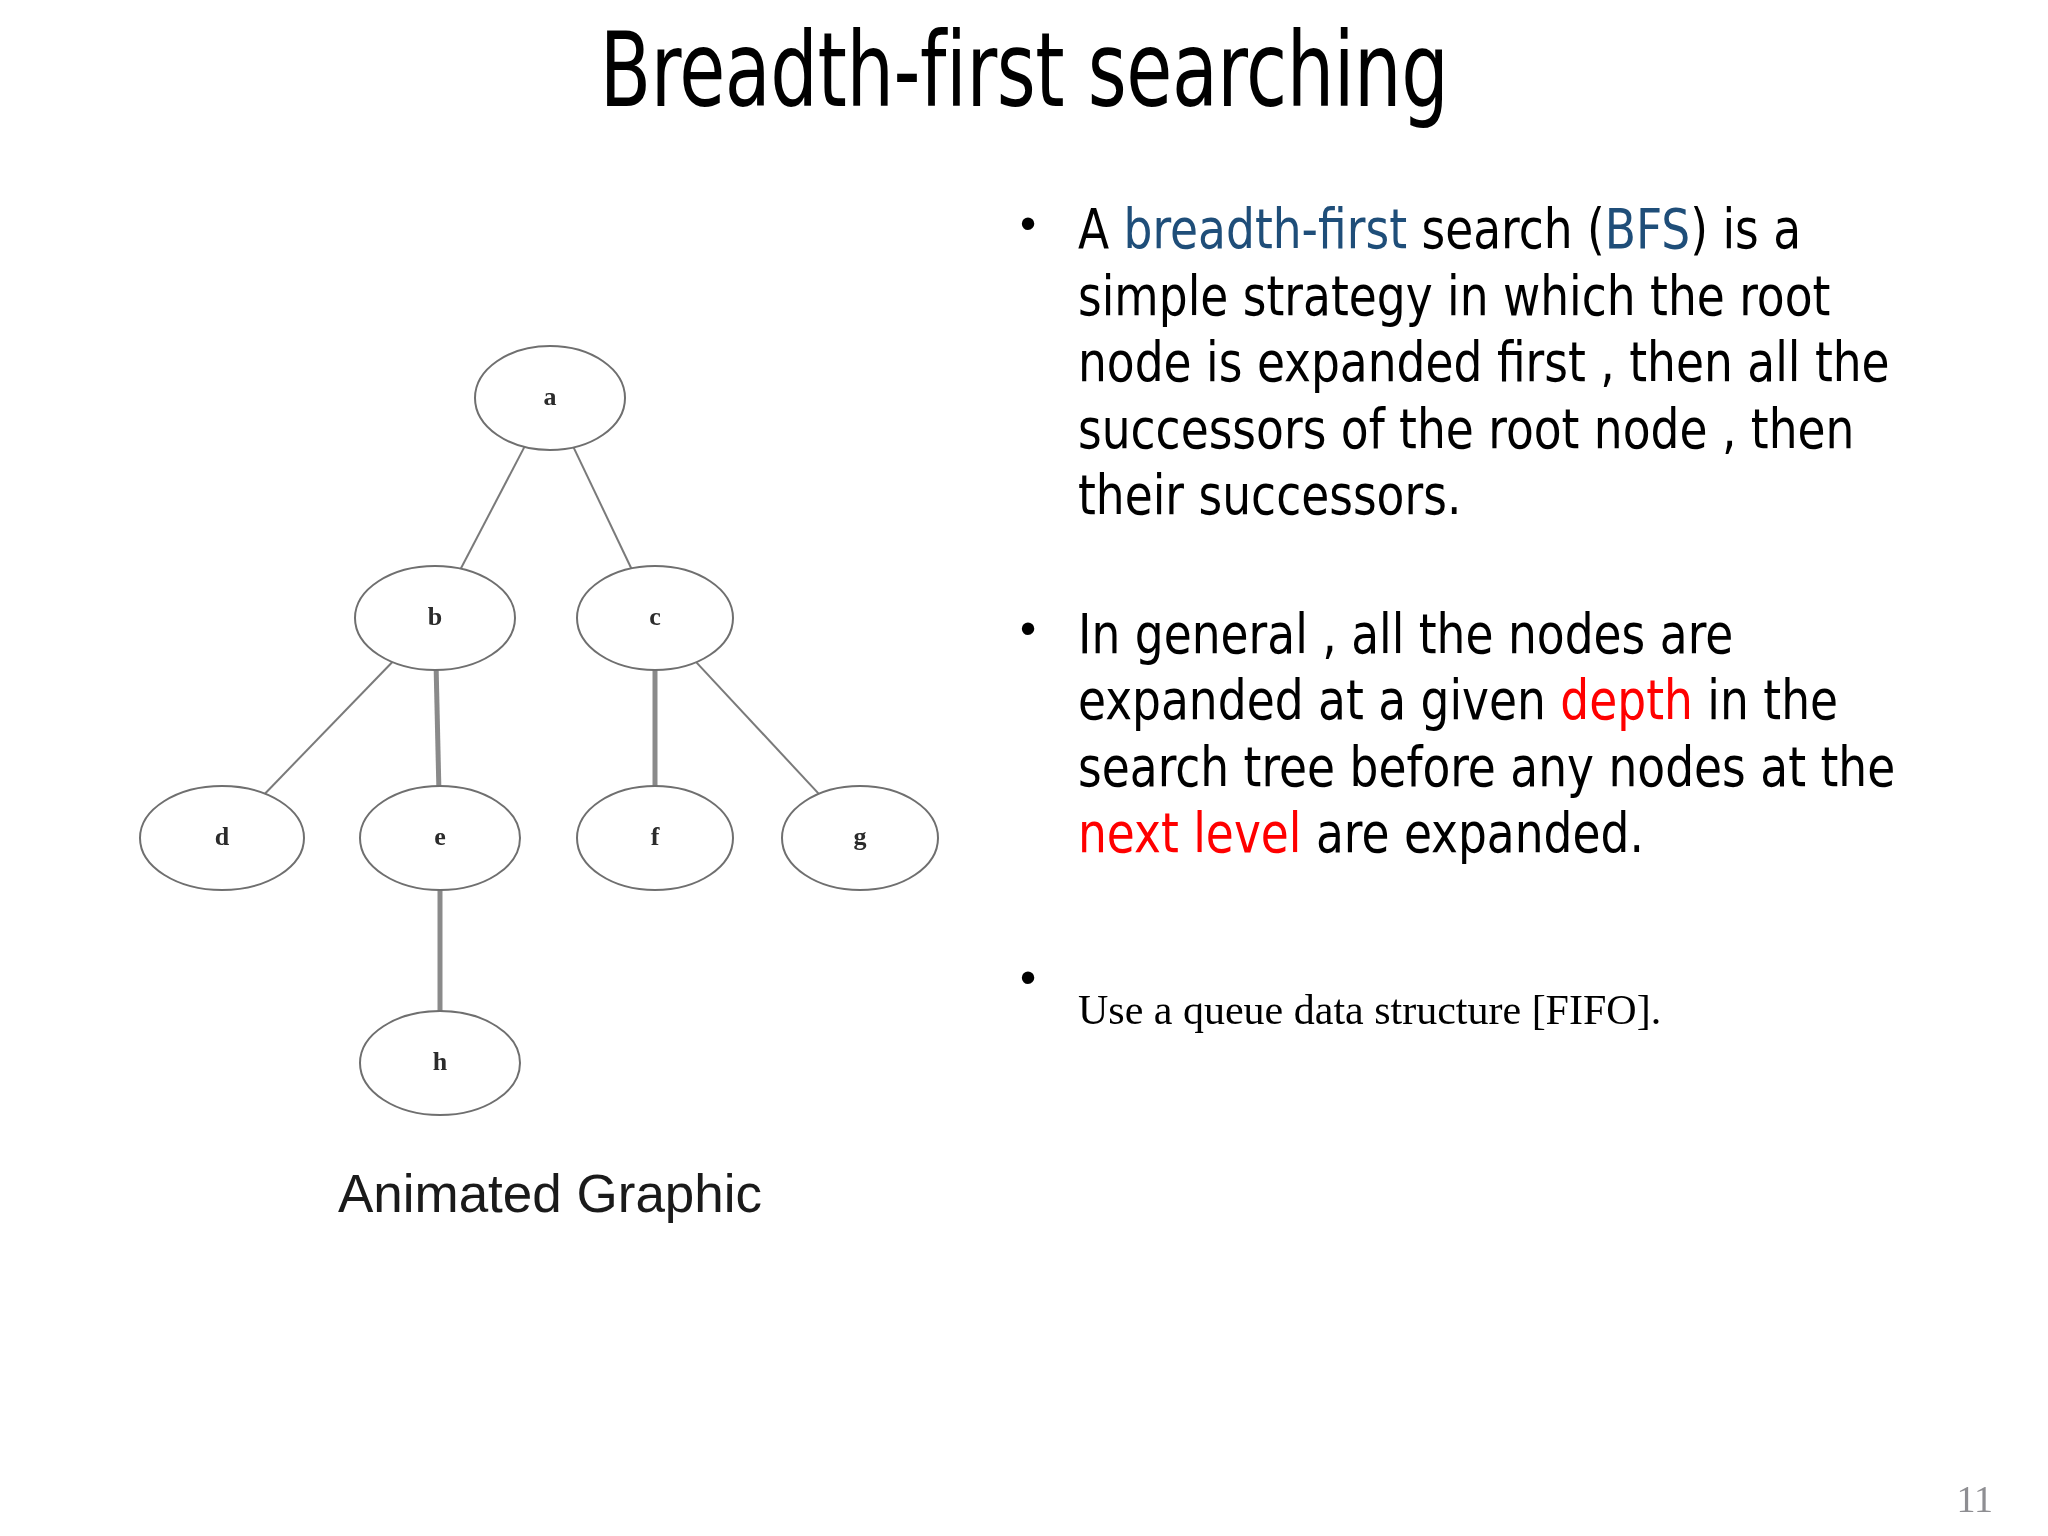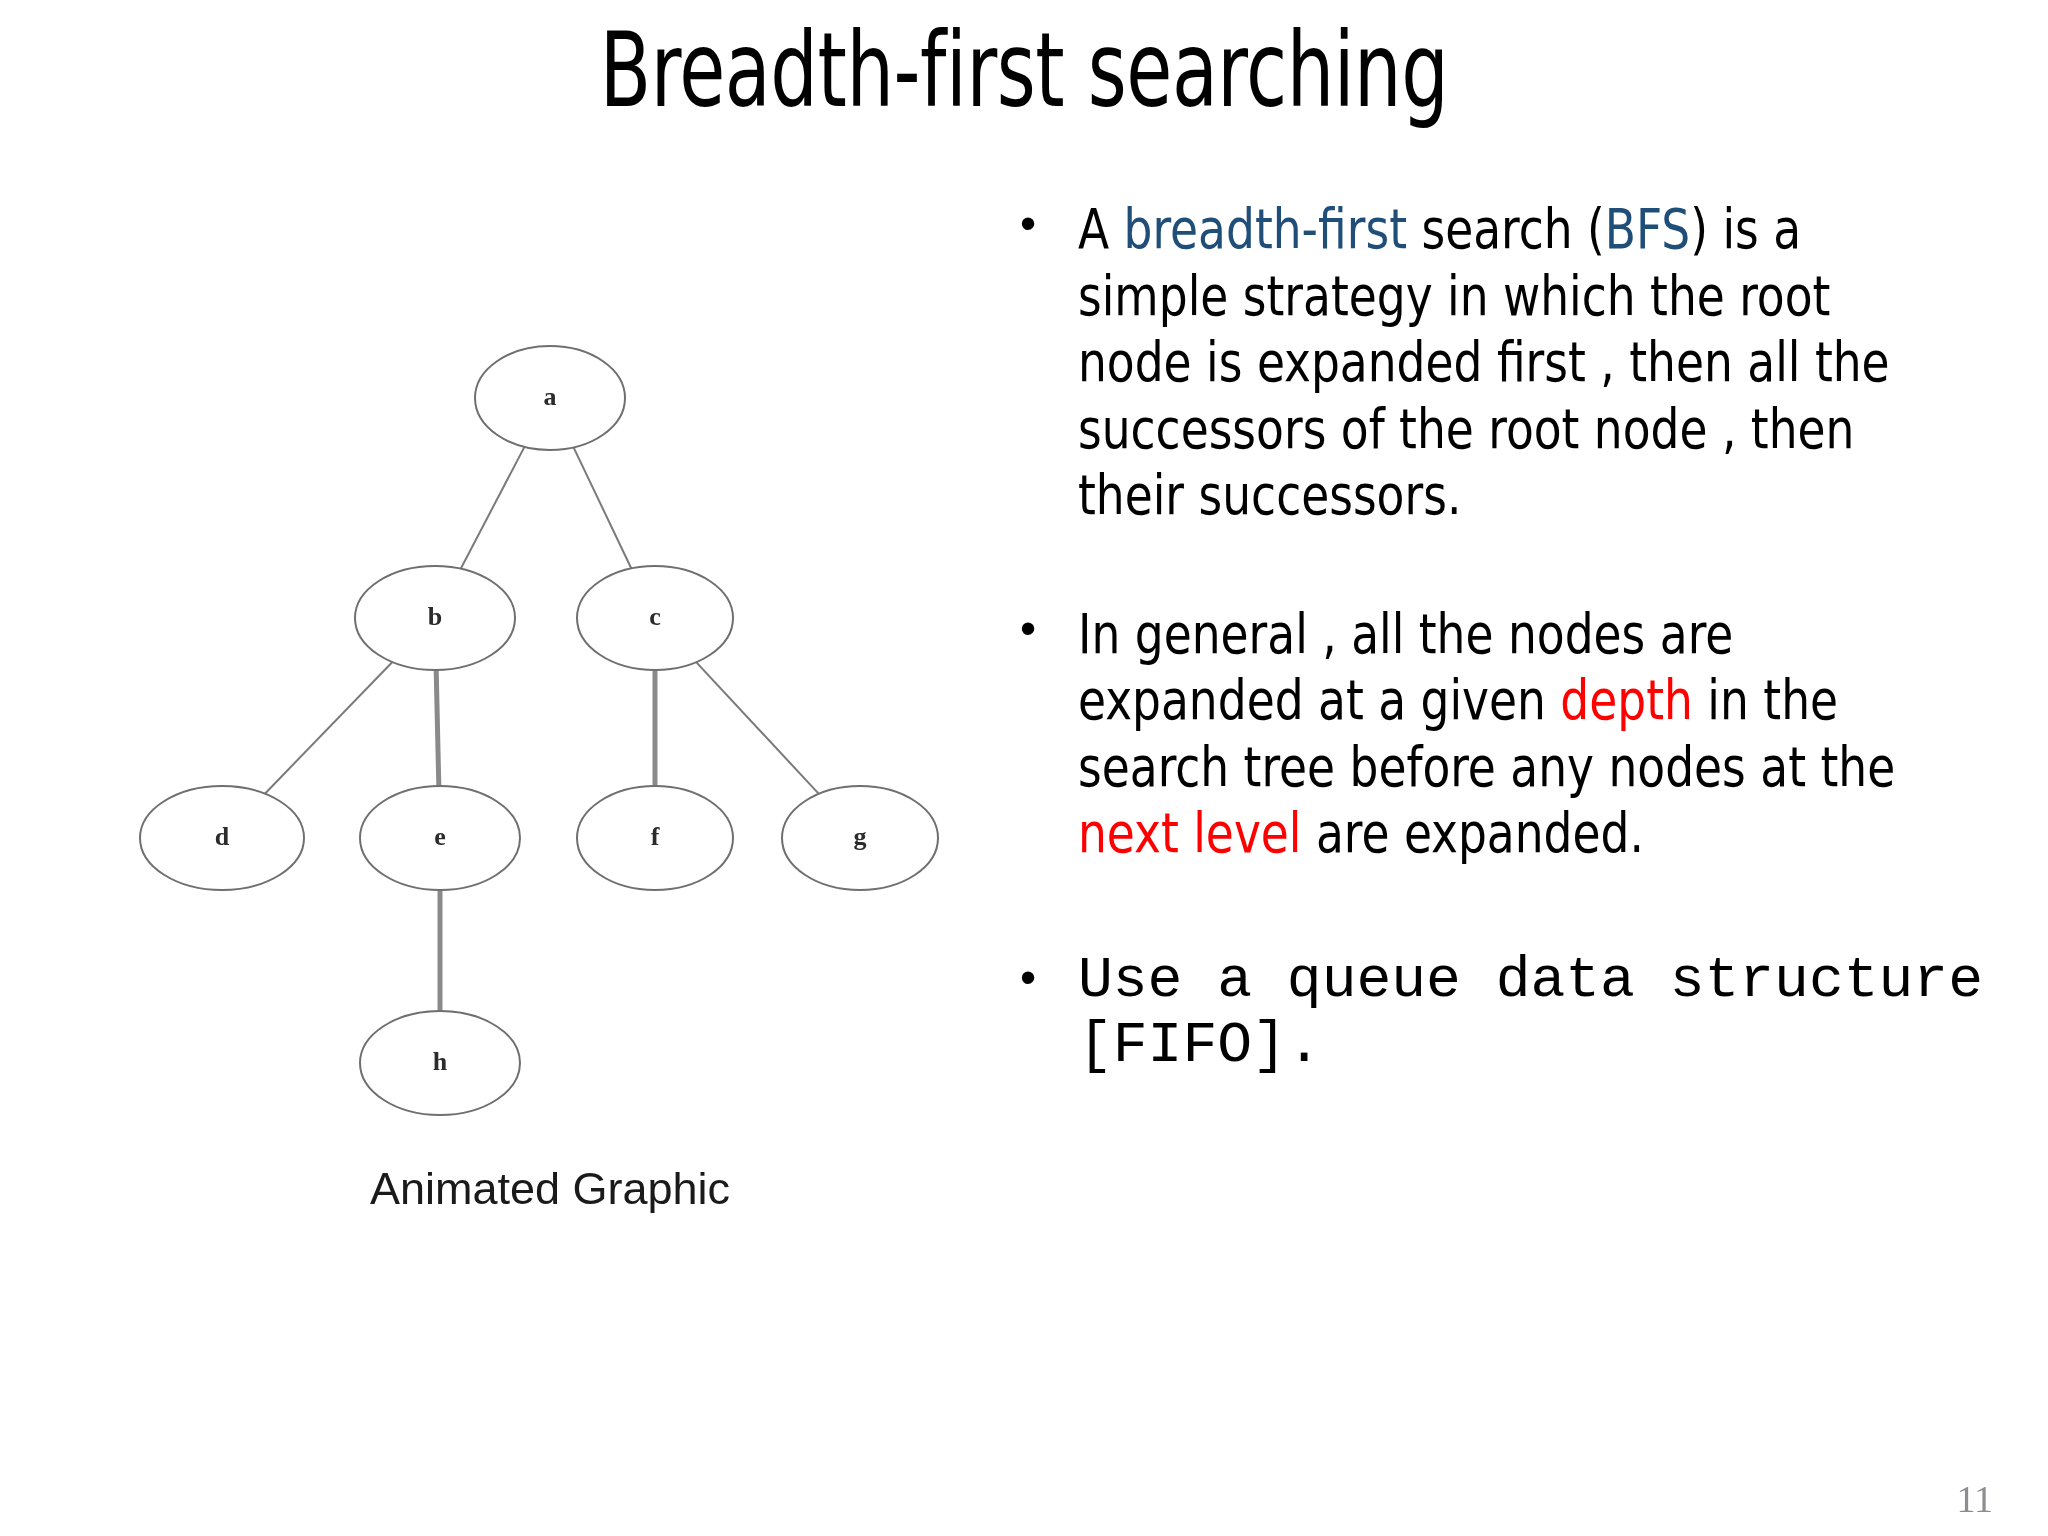--- a/index.html
+++ b/index.html
@@ -66,21 +66,21 @@
     fill: none;
   }
 
   #graphic-caption {
     position: absolute;
     left: 130px;
     top: 1163px;
     width: 840px;
     text-align: center;
     font-family: "Liberation Sans", sans-serif;
-    font-size: 45px;
+    font-size: 53px;
     color: #1a1a1a;
   }
 
   
   #bullet-column {
     position: absolute;
     left: 1010px;
     top: 196px;
     width: 1010px;
   }
@@ -110,25 +110,26 @@
     width: 108.7%;
   }
   .hl-blue { color: #1F4E79; }
   .hl-red  { color: #FF0000; }
 
   #bullet-1 { margin-top: 0; }
   #bullet-2 { margin-top: 72px; }
   #bullet-3 { margin-top: 82px; }
 
   #bullet-3 .bullet-text {
-    font-family: Liberation Mono, monospace;
-    font-size: 58px;
+    font-family: Liberation Serif, serif;
+    font-size: 42px;
     line-height: 1.12;
     transform: none;
     width: 100%;
+    margin-top: 38px;
   }
   #bullet-3 .bullet-marker {
     font-size: 46px;
     line-height: 1.22;
   }
 
   
   #page-number {
     position: absolute;
     right: 55px;

